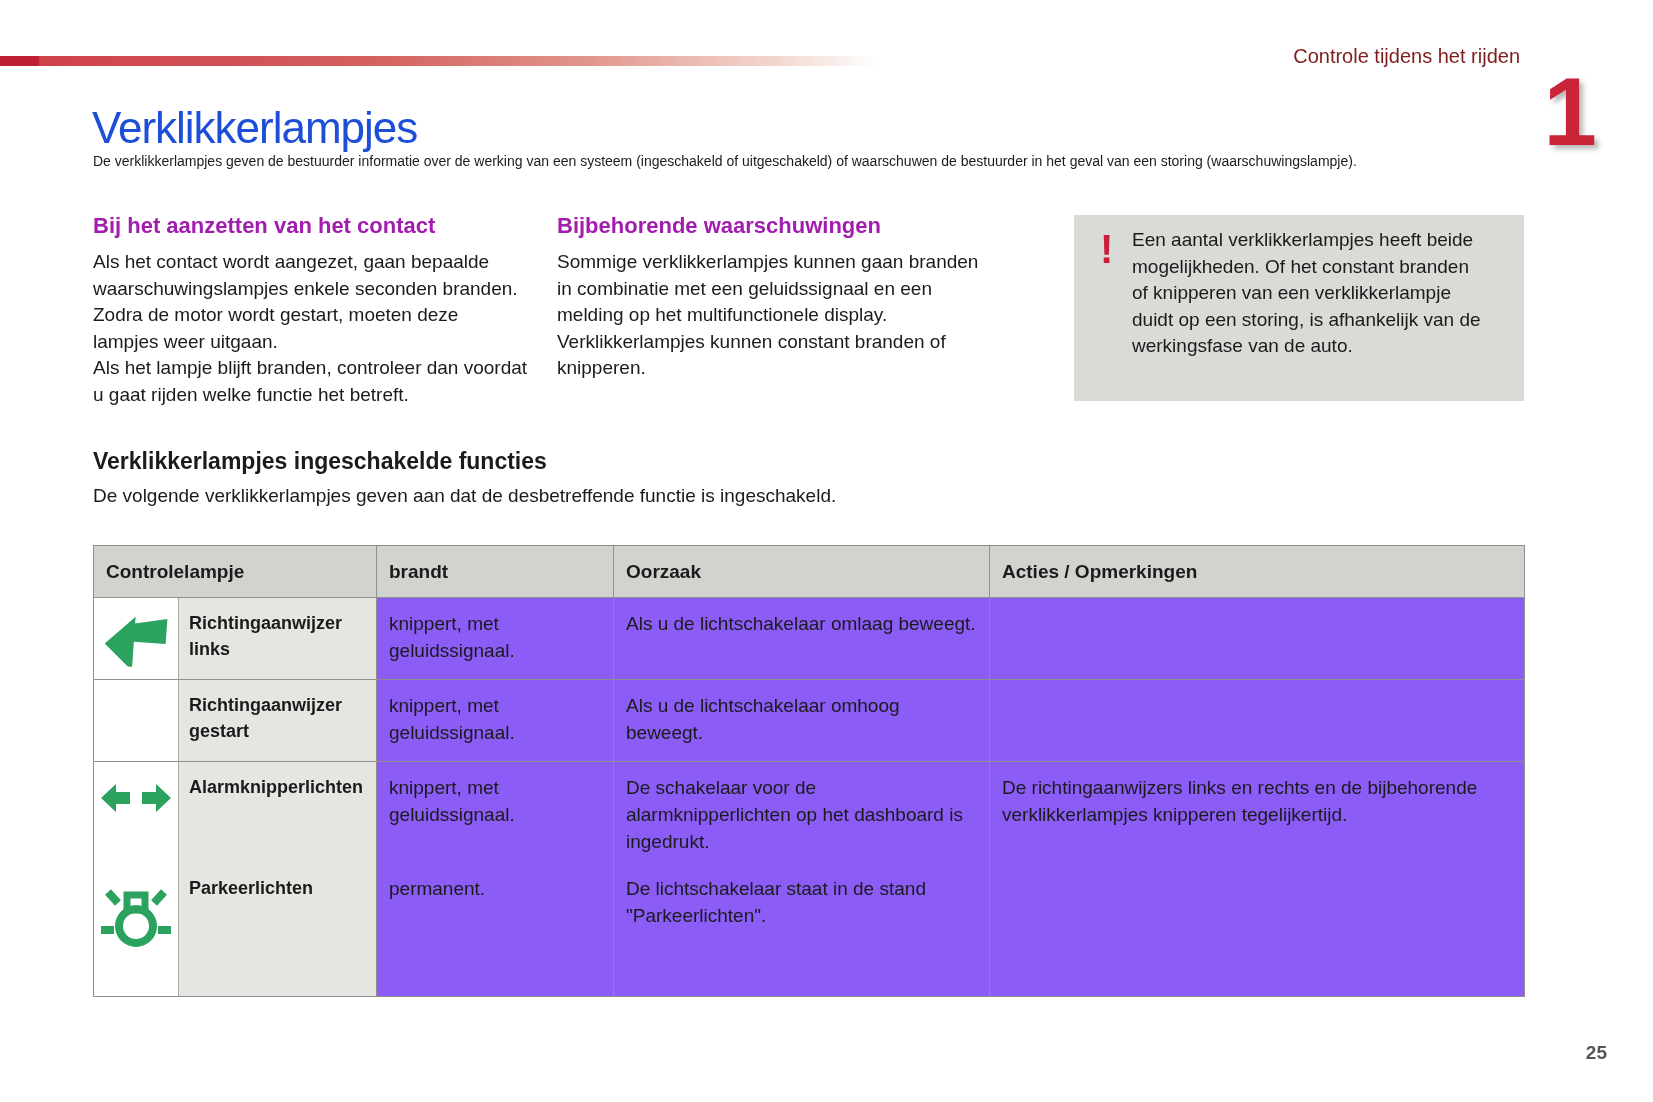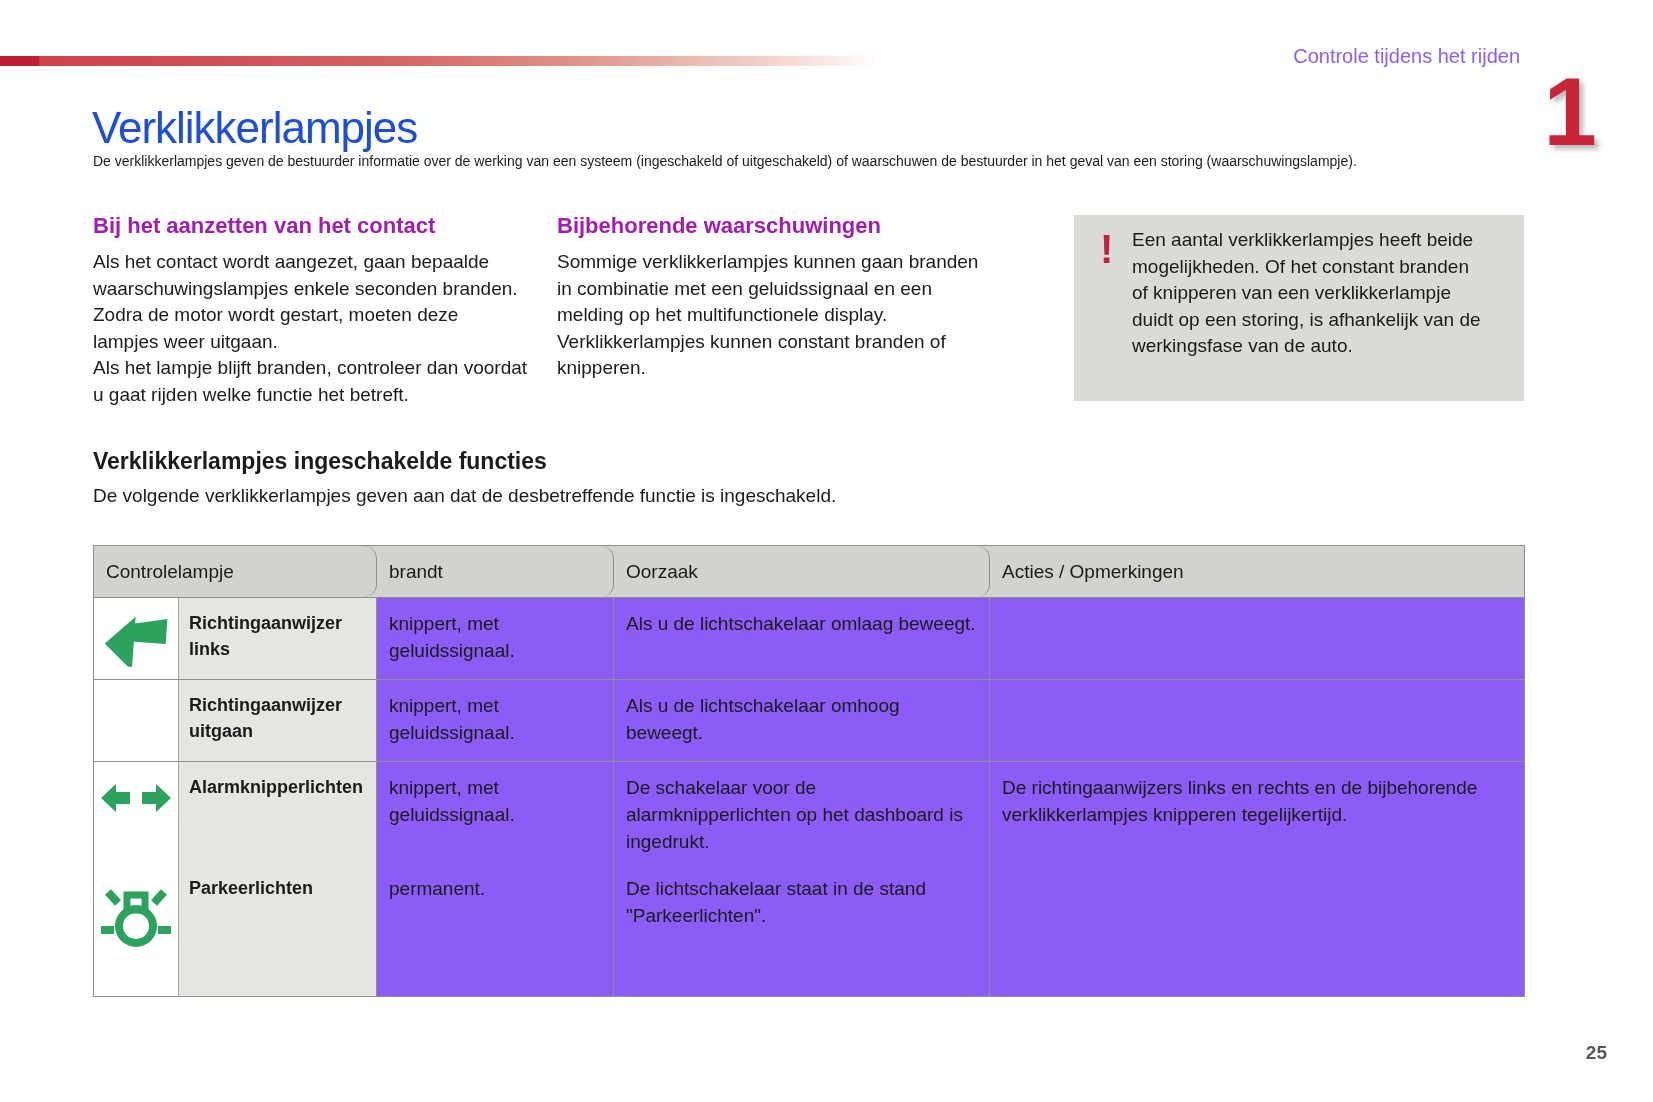--- a/index.html
+++ b/index.html
@@ -4,21 +4,21 @@
 <style>
   * { margin:0; padding:0; box-sizing:border-box; }
   html,body { background:#ffffff; }
   body { font-family:"Liberation Sans", sans-serif; color:#1b1b1b; }
   .page { position:relative; width:1653px; height:1102px; background:#ffffff; overflow:hidden; }
 
   
   .topbar { position:absolute; left:0; top:56px; width:880px; height:10px;
     background:linear-gradient(90deg,#c01f33 0px,#c01f33 38px,#ce4349 40px,#d05055 220px,#d4625f 380px,#e0938a 580px,#f3d8d0 780px,#ffffff 880px); }
 
-  .doc-header { position:absolute; top:45px; right:133px; font-size:20px; color:#8b5cf6; }
+  .doc-header { position:absolute; top:45px; right:133px; font-size:20px; color:#7f1d1d; }
   .chapter-num { position:absolute; top:64px; right:56px; font-size:96px; line-height:1; font-weight:bold;
     color:#ca2439; text-shadow:4px 4px 5px rgba(130,130,130,.55); }
 
   .page-title { position:absolute; left:92px; top:103px; font-size:44px; font-weight:normal; color:#1d4ed8; letter-spacing:-1px; }
   .intro { position:absolute; left:93px; top:150px; width:1355px; font-size:14px; line-height:22px; }
 
   .col-heading { font-size:22px; font-weight:bold; color:#a21caf; }
   .col-body { font-size:19px; line-height:26.5px; white-space:pre-line; margin-top:10px; }
   .col-contact { position:absolute; left:93px; top:213px; width:435px; }
   .col-warn    { position:absolute; left:557px; top:213px; width:430px; }
@@ -26,21 +26,21 @@
   .note-box { position:absolute; left:1074px; top:215px; width:450px; height:186px; background:#d9dbd7; }
   .note-bang { position:absolute; left:26px; top:14px; font-size:40px; font-weight:bold; color:#c8203a; line-height:1; }
   .note-text { position:absolute; left:58px; top:12px; width:352px; font-size:19px; line-height:26.5px; }
 
   .func-heading { position:absolute; left:93px; top:448px; font-size:23px; font-weight:bold; }
   .func-sub { position:absolute; left:93px; top:485px; width:1100px; font-size:19px; }
 
   
   .ind-table { position:absolute; left:93px; top:545px; width:1432px; border:1px solid #8f8f8d; font-size:19px; }
   .t-header { display:grid; grid-template-columns:283px 237px 376px 534px; height:52px; background:#d2d2cf; border-bottom:1px solid #8f8f8d; }
-  .t-header > div { padding:15px 12px 8px 12px; font-weight:normal; border-right:1px solid #8f8f8d;border-radius:13px; }
+  .t-header > div { padding:15px 12px 8px 12px; font-weight:bold; border-right:1px solid #8f8f8d; }
   .t-header > div:last-child { border-right:none; }
   .t-row { display:grid; grid-template-columns:85px 198px 237px 376px 534px; border-bottom:1px solid #8f8f8d; }
   .t-row:last-child { border-bottom:none; }
   .r1,.r2 { height:82px; }
   .r3 { height:101px; }
   .r4 { height:133px; }
   .cell-icon { display:flex; justify-content:center; align-items:flex-start; border-right:1px solid #a9a9a6; background:#fff; }
   .r1 .cell-icon,.r2 .cell-icon { padding-top:13px; }
   .r3 .cell-icon { padding-top:18px; }
   .r4 .cell-icon { padding-top:15px; }
@@ -105,21 +105,21 @@
       <div class="cell-text">Als u de lichtschakelaar omlaag beweegt.</div>
       <div class="cell-text"></div>
     </div>
 
     <div class="t-row r2">
       <div class="cell-icon">
         <svg width="64" height="56" viewBox="0 0 66 58" style="transform:rotate(4deg)">
           <polygon points="65,36 35,6 35,13 2,6 2,32 35,32 35,62" fill="#2ba25e" transform="translate(66,0) scale(-1,1) translate(-66,0)"></polygon>
         </svg>
       </div>
-      <div class="cell-label">Richtingaanwijzer uitgaan</div>
+      <div class="cell-label">Richtingaanwijzer gestart</div>
       <div class="cell-text">knippert, met geluidssignaal.</div>
       <div class="cell-text">Als u de lichtschakelaar omhoog beweegt.</div>
       <div class="cell-text"></div>
     </div>
 
     <div class="t-row r3">
       <div class="cell-icon">
         <svg width="70" height="36" viewBox="0 0 70 36">
           <polygon points="0,18 15,4 15,12 29,12 29,24 15,24 15,32" fill="#2ba25e"></polygon>
           <polygon points="70,18 55,4 55,12 41,12 41,24 55,24 55,32" fill="#2ba25e"></polygon>

